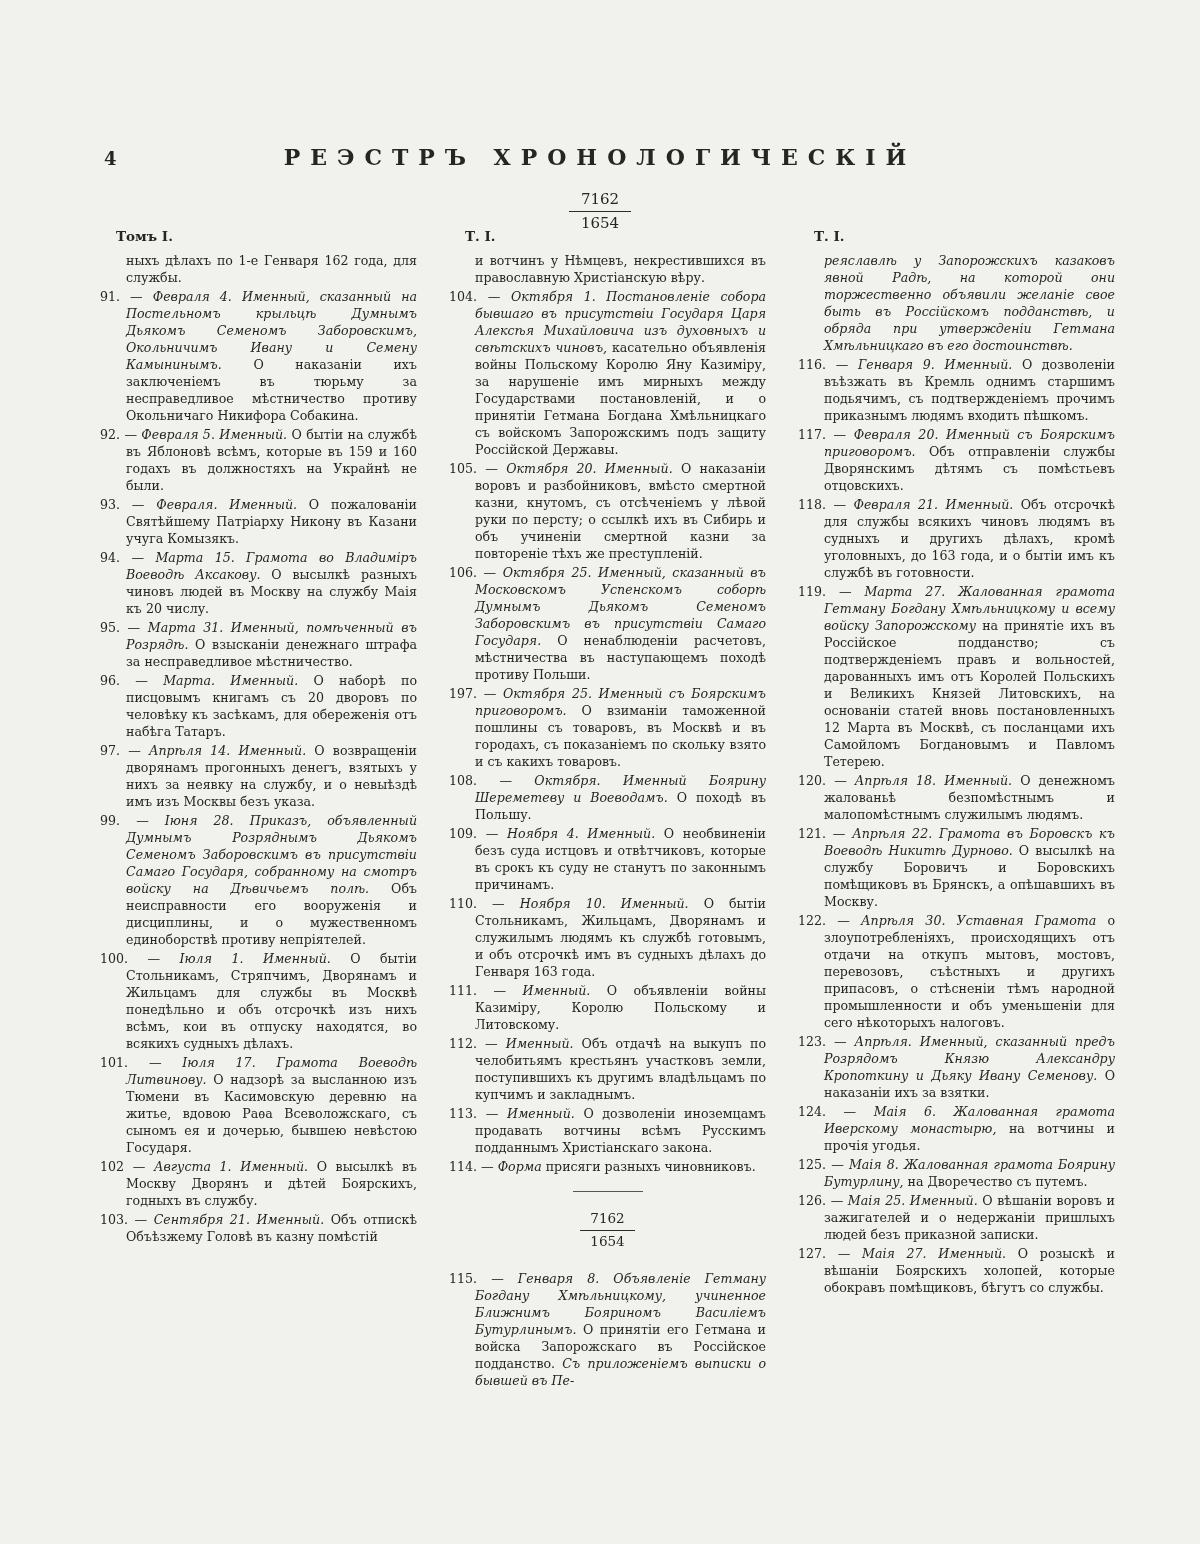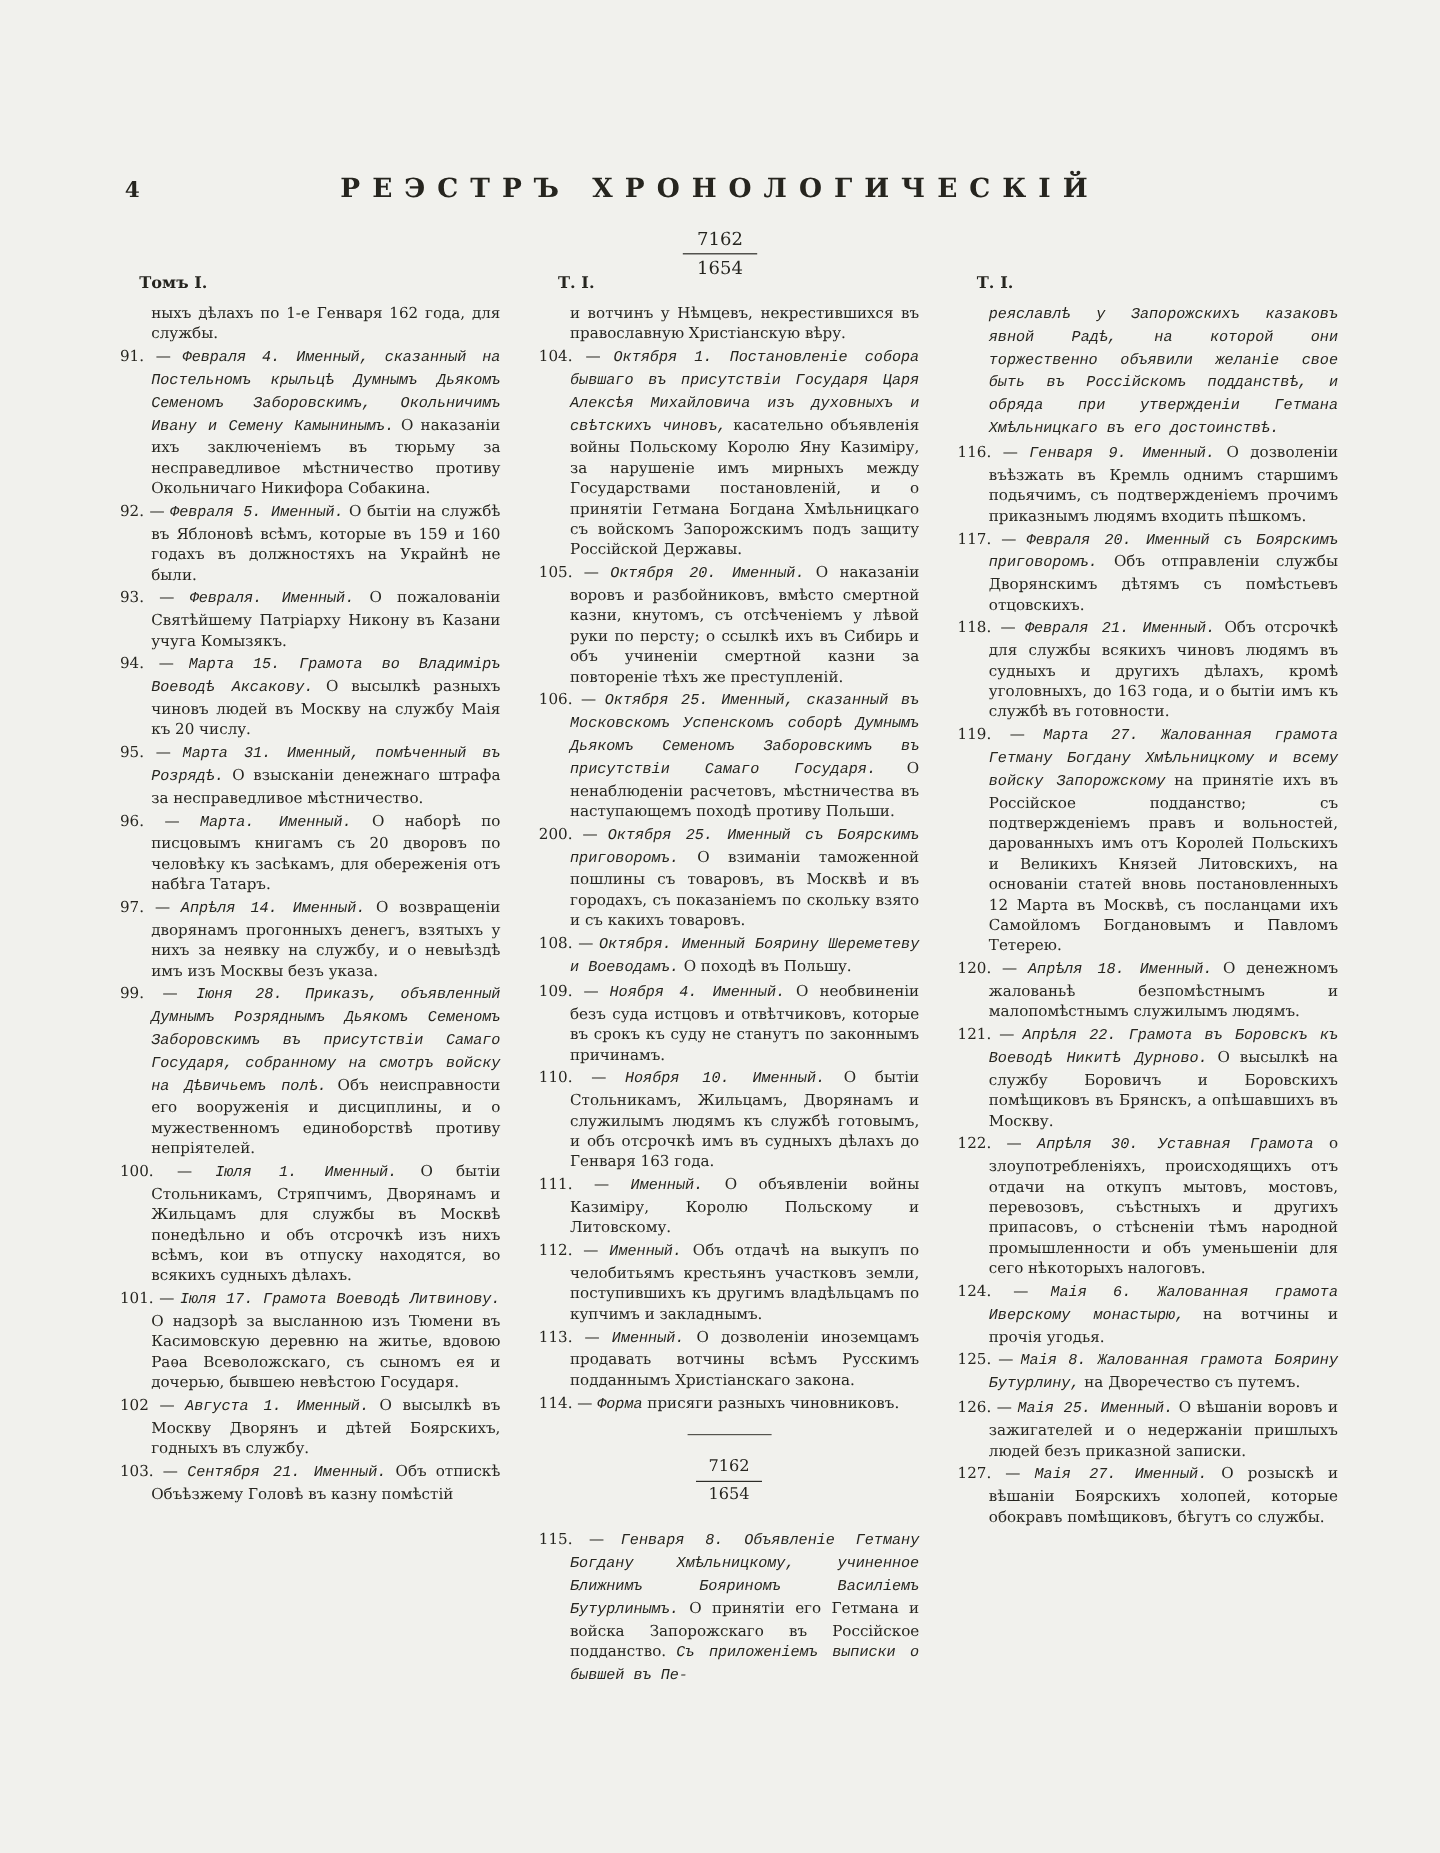--- a/index.html
+++ b/index.html
@@ -31,21 +31,21 @@
   .columns{
     position:absolute;top:228px;left:100px;width:1016px;
     display:flex;gap:32px;
   }
   .col{flex:0 0 317px;width:317px;font-size:12.6px;line-height:17px;text-align:justify;}
   .col-header{font-weight:bold;font-size:13.5px;margin:0 0 7px 16px;text-align:left;}
   .blocks p{margin:0 0 2px 0;}
   .entry{padding-left:26px;text-indent:-26px;}
   .cont{padding-left:26px;text-indent:0;}
   .num{white-space:nowrap;}
-  .it{font-style:italic;font-family:Liberation Mono, monospace;}
+  .it{font-style:italic;}
   .ydiv{margin:10px 0 20px;text-align:center;font-size:13.5px;line-height:1.3;}
   .ydiv .rule{width:70px;border-top:1px solid #55544e;margin:16px auto 18px;}
   .ydiv .top{display:inline-block;padding:0 10px 2px;border-bottom:1.2px solid #2c2b27;}
   .ydiv .bot{display:block;margin-top:2px;}
 </style>
 </head>
 <body>
 
 <div class="page">
 
@@ -77,21 +77,21 @@
           <p class="entry"><span class="num">103. </span><span class="ro">— </span><span class="it">Сентября 21. Именный.</span><span class="ro"> Объ отпискѣ Объѣзжему Головѣ въ казну помѣстій</span></p>
         </div>
     </div>
     <div class="col">
       <p class="col-header">Т. I.</p>
       <div class="blocks">
           <p class="cont"><span class="ro">и вотчинъ у Нѣмцевъ, некрестившихся въ православную Христіанскую вѣру.</span></p>
           <p class="entry"><span class="num">104. </span><span class="ro">— </span><span class="it">Октября 1. Постановленіе собора бывшаго въ присутствіи Государя Царя Алексѣя Михайловича изъ духовныхъ и свѣтскихъ чиновъ,</span><span class="ro"> касательно объявленія войны Польскому Королю Яну Казиміру, за нарушеніе имъ мирныхъ между Государствами постановленій, и о принятіи Гетмана Богдана Хмѣльницкаго съ войскомъ Запорожскимъ подъ защиту Россійской Державы.</span></p>
           <p class="entry"><span class="num">105. </span><span class="ro">— </span><span class="it">Октября 20. Именный.</span><span class="ro"> О наказаніи воровъ и разбойниковъ, вмѣсто смертной казни, кнутомъ, съ отсѣченіемъ у лѣвой руки по персту; о ссылкѣ ихъ въ Сибирь и объ учиненіи смертной казни за повтореніе тѣхъ же преступленій.</span></p>
           <p class="entry"><span class="num">106. </span><span class="ro">— </span><span class="it">Октября 25. Именный, сказанный въ Московскомъ Успенскомъ соборѣ Думнымъ Дьякомъ Семеномъ Заборовскимъ въ присутствіи Самаго Государя.</span><span class="ro"> О ненаблюденіи расчетовъ, мѣстничества въ наступающемъ походѣ противу Польши.</span></p>
-          <p class="entry"><span class="num">200. </span><span class="ro">— </span><span class="it">Октября 25. Именный съ Боярскимъ приговоромъ.</span><span class="ro"> О взиманіи таможенной пошлины съ товаровъ, въ Москвѣ и въ городахъ, съ показаніемъ по скольку взято и съ какихъ товаровъ.</span></p>
+          <p class="entry"><span class="num">197. </span><span class="ro">— </span><span class="it">Октября 25. Именный съ Боярскимъ приговоромъ.</span><span class="ro"> О взиманіи таможенной пошлины съ товаровъ, въ Москвѣ и въ городахъ, съ показаніемъ по скольку взято и съ какихъ товаровъ.</span></p>
           <p class="entry"><span class="num">108. </span><span class="ro">— </span><span class="it">Октября. Именный Боярину Шереметеву и Воеводамъ.</span><span class="ro"> О походѣ въ Польшу.</span></p>
           <p class="entry"><span class="num">109. </span><span class="ro">— </span><span class="it">Ноября 4. Именный.</span><span class="ro"> О необвиненіи безъ суда истцовъ и отвѣтчиковъ, которые въ срокъ къ суду не станутъ по законнымъ причинамъ.</span></p>
           <p class="entry"><span class="num">110. </span><span class="ro">— </span><span class="it">Ноября 10. Именный.</span><span class="ro"> О бытіи Стольникамъ, Жильцамъ, Дворянамъ и служилымъ людямъ къ службѣ готовымъ, и объ отсрочкѣ имъ въ судныхъ дѣлахъ до Генваря 163 года.</span></p>
           <p class="entry"><span class="num">111. </span><span class="ro">— </span><span class="it">Именный.</span><span class="ro"> О объявленіи войны Казиміру, Королю Польскому и Литовскому.</span></p>
           <p class="entry"><span class="num">112. </span><span class="ro">— </span><span class="it">Именный.</span><span class="ro"> Объ отдачѣ на выкупъ по челобитьямъ крестьянъ участковъ земли, поступившихъ къ другимъ владѣльцамъ по купчимъ и закладнымъ.</span></p>
           <p class="entry"><span class="num">113. </span><span class="ro">— </span><span class="it">Именный.</span><span class="ro"> О дозволеніи иноземцамъ продавать вотчины всѣмъ Русскимъ подданнымъ Христіанскаго закона.</span></p>
           <p class="entry"><span class="num">114. </span><span class="ro">— </span><span class="it">Форма</span><span class="ro"> присяги разныхъ чиновниковъ.</span></p>
           <div class="ydiv"><div class="rule"></div><span class="top">7162</span><span class="bot">1654</span></div>
           <p class="entry"><span class="num">115. </span><span class="ro">— </span><span class="it">Генваря 8. Объявленіе Гетману Богдану Хмѣльницкому, учиненное Ближнимъ Бояриномъ Василіемъ Бутурлинымъ.</span><span class="ro"> О принятіи его Гетмана и войска Запорожскаго въ Россійское подданство. </span><span class="it">Съ приложеніемъ выписки о бывшей въ Пе-</span></p>
         </div>
@@ -100,20 +100,21 @@
       <p class="col-header">Т. I.</p>
       <div class="blocks">
           <p class="cont"><span class="it">реяславлѣ у Запорожскихъ казаковъ явной Радѣ, на которой они торжественно объявили желаніе свое быть въ Россійскомъ подданствѣ, и обряда при утвержденіи Гетмана Хмѣльницкаго въ его достоинствѣ.</span></p>
           <p class="entry"><span class="num">116. </span><span class="ro">— </span><span class="it">Генваря 9. Именный.</span><span class="ro"> О дозволеніи въѣзжать въ Кремль однимъ старшимъ подьячимъ, съ подтвержденіемъ прочимъ приказнымъ людямъ входить пѣшкомъ.</span></p>
           <p class="entry"><span class="num">117. </span><span class="ro">— </span><span class="it">Февраля 20. Именный съ Боярскимъ приговоромъ.</span><span class="ro"> Объ отправленіи службы Дворянскимъ дѣтямъ съ помѣстьевъ отцовскихъ.</span></p>
           <p class="entry"><span class="num">118. </span><span class="ro">— </span><span class="it">Февраля 21. Именный.</span><span class="ro"> Объ отсрочкѣ для службы всякихъ чиновъ людямъ въ судныхъ и другихъ дѣлахъ, кромѣ уголовныхъ, до 163 года, и о бытіи имъ къ службѣ въ готовности.</span></p>
           <p class="entry"><span class="num">119. </span><span class="ro">— </span><span class="it">Марта 27. Жалованная грамота Гетману Богдану Хмѣльницкому и всему войску Запорожскому</span><span class="ro"> на принятіе ихъ въ Россійское подданство; съ подтвержденіемъ правъ и вольностей, дарованныхъ имъ отъ Королей Польскихъ и Великихъ Князей Литовскихъ, на основаніи статей вновь постановленныхъ 12 Марта въ Москвѣ, съ посланцами ихъ Самойломъ Богдановымъ и Павломъ Тетерею.</span></p>
           <p class="entry"><span class="num">120. </span><span class="ro">— </span><span class="it">Апрѣля 18. Именный.</span><span class="ro"> О денежномъ жалованьѣ безпомѣстнымъ и малопомѣстнымъ служилымъ людямъ.</span></p>
           <p class="entry"><span class="num">121. </span><span class="ro">— </span><span class="it">Апрѣля 22. Грамота въ Боровскъ къ Воеводѣ Никитѣ Дурново.</span><span class="ro"> О высылкѣ на службу Боровичъ и Боровскихъ помѣщиковъ въ Брянскъ, а опѣшавшихъ въ Москву.</span></p>
           <p class="entry"><span class="num">122. </span><span class="ro">— </span><span class="it">Апрѣля 30. Уставная Грамота</span><span class="ro"> о злоупотребленіяхъ, происходящихъ отъ отдачи на откупъ мытовъ, мостовъ, перевозовъ, съѣстныхъ и другихъ припасовъ, о стѣсненіи тѣмъ народной промышленности и объ уменьшеніи для сего нѣкоторыхъ налоговъ.</span></p>
+          <p class="entry"><span class="num">123. </span><span class="ro">— </span><span class="it">Апрѣля. Именный, сказанный предъ Розрядомъ Князю Александру Кропоткину и Дьяку Ивану Семенову.</span><span class="ro"> О наказаніи ихъ за взятки.</span></p>
           <p class="entry"><span class="num">124. </span><span class="ro">— </span><span class="it">Маія 6. Жалованная грамота Иверскому монастырю,</span><span class="ro"> на вотчины и прочія угодья.</span></p>
           <p class="entry"><span class="num">125. </span><span class="ro">— </span><span class="it">Маія 8. Жалованная грамота Боярину Бутурлину,</span><span class="ro"> на Дворечество съ путемъ.</span></p>
           <p class="entry"><span class="num">126. </span><span class="ro">— </span><span class="it">Маія 25. Именный.</span><span class="ro"> О вѣшаніи воровъ и зажигателей и о недержаніи пришлыхъ людей безъ приказной записки.</span></p>
           <p class="entry"><span class="num">127. </span><span class="ro">— </span><span class="it">Маія 27. Именный.</span><span class="ro"> О розыскѣ и вѣшаніи Боярскихъ холопей, которые обокравъ помѣщиковъ, бѣгутъ со службы.</span></p>
         </div>
     </div>
   </div>
 
 </div>
 

